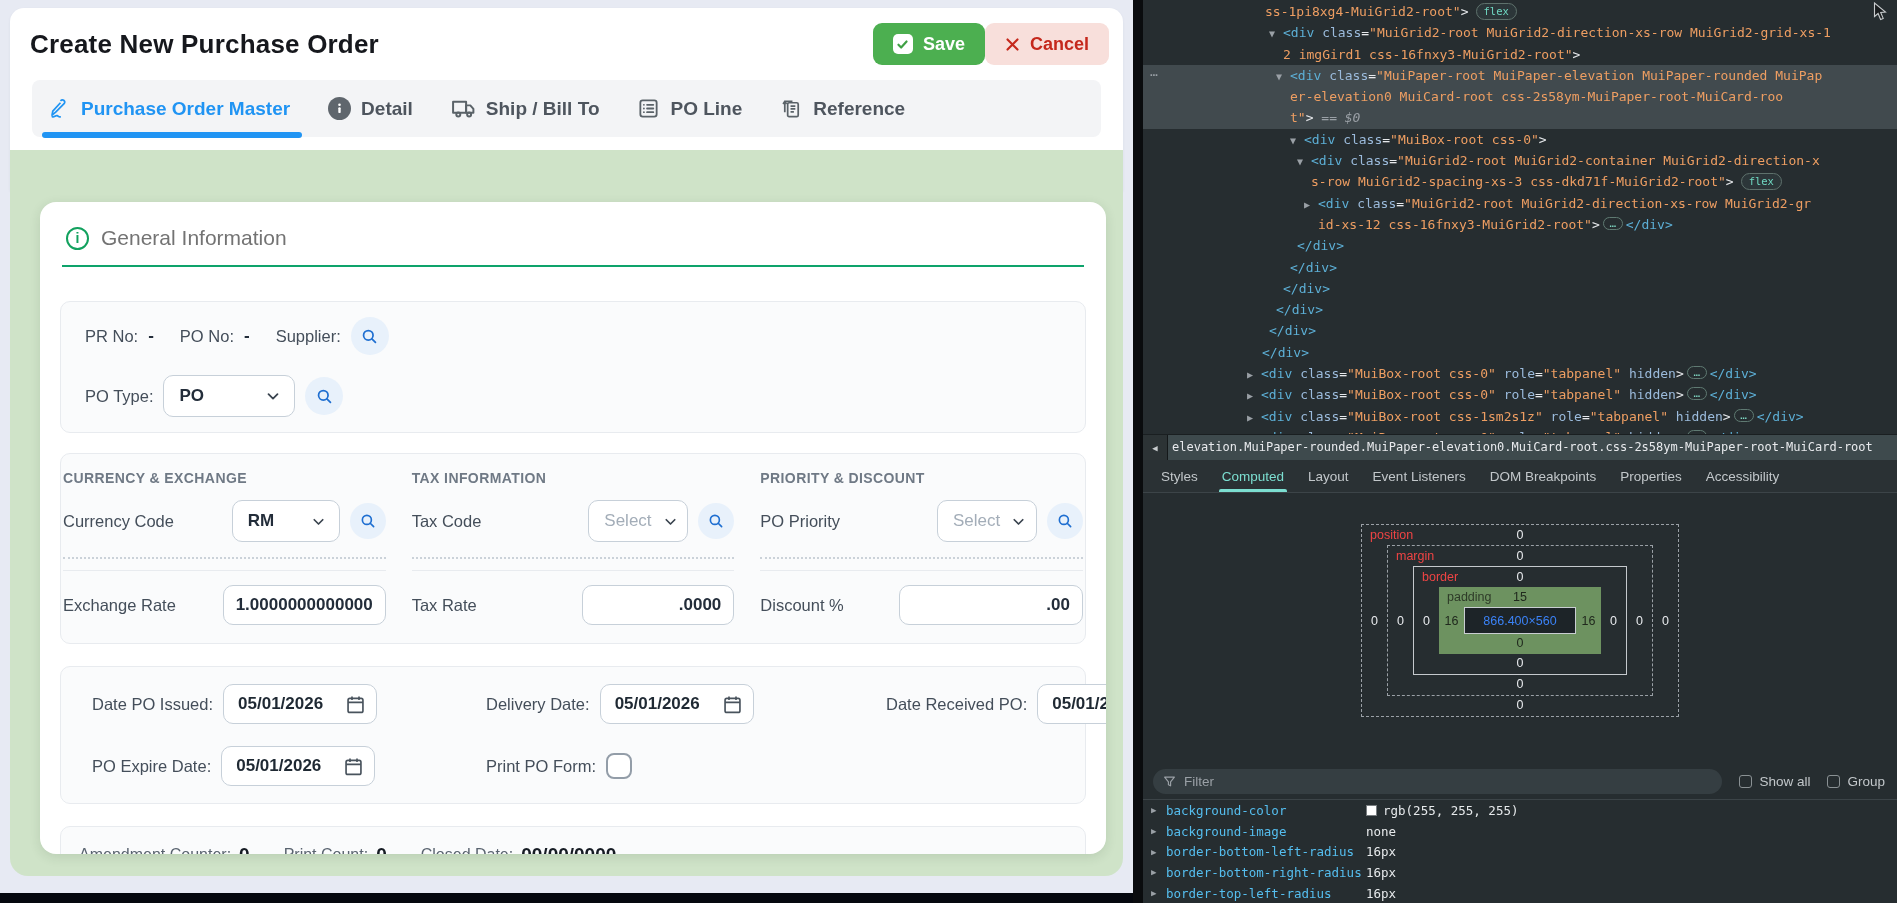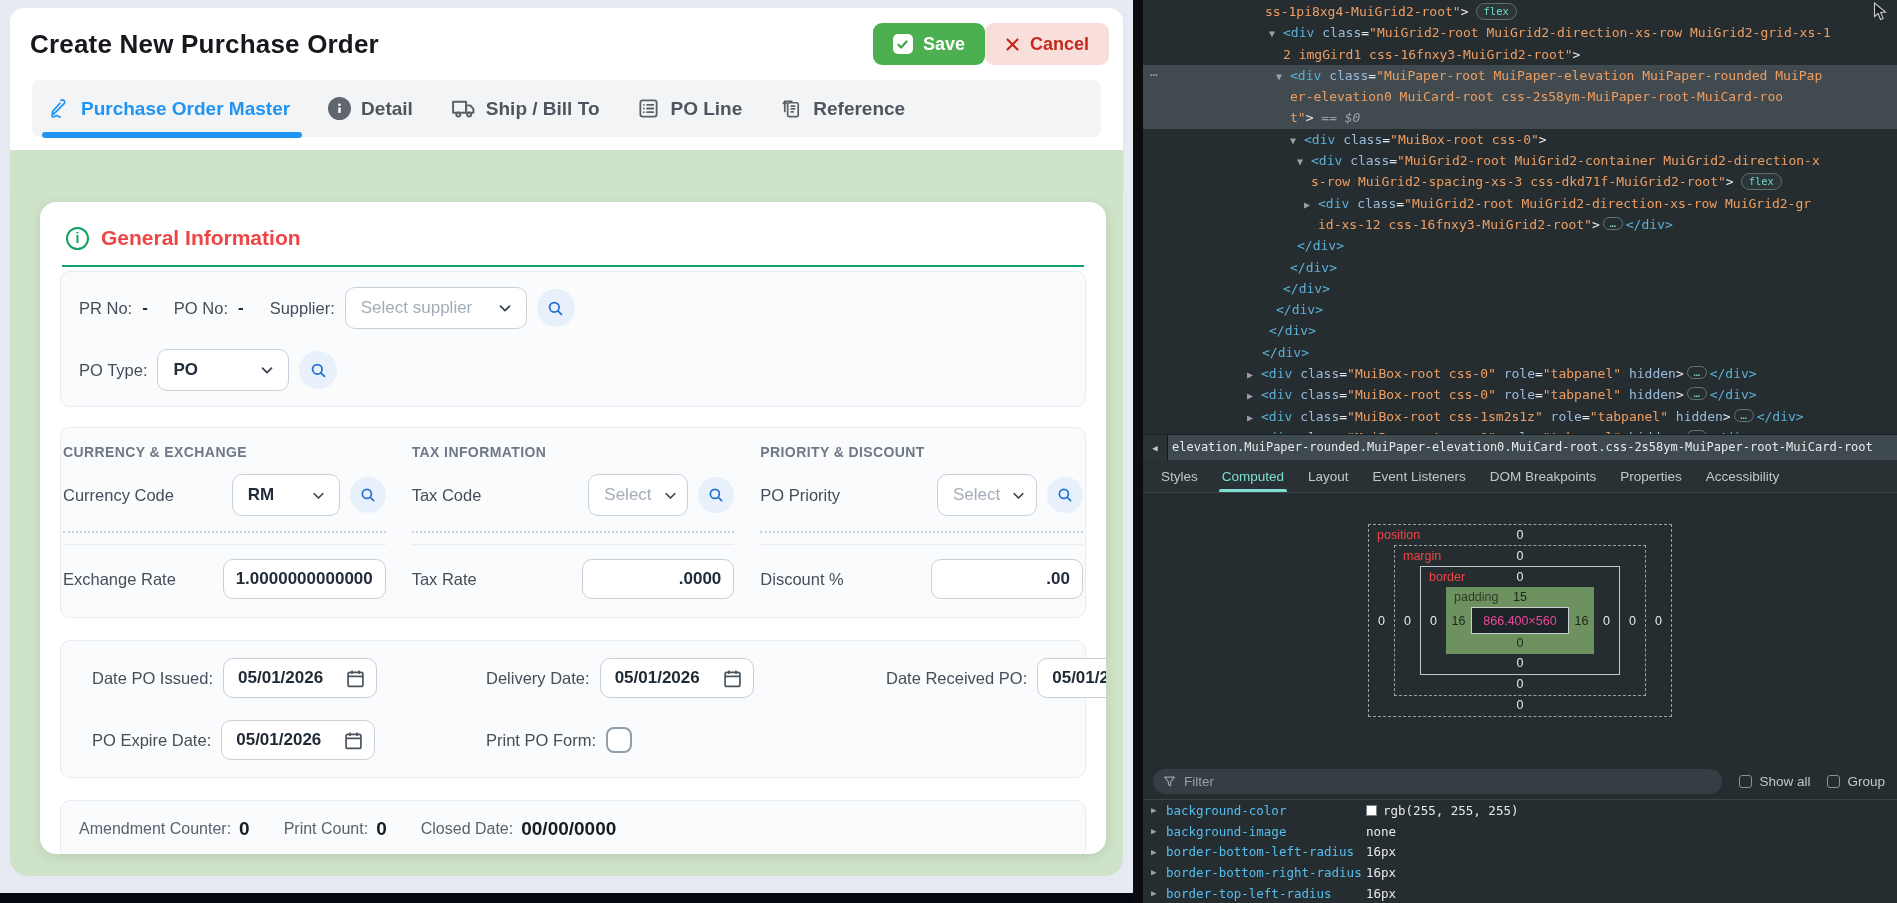--- a/index.html
+++ b/index.html
@@ -32,25 +32,25 @@
                 display:flex; align-items:center; justify-content:center; }
 
   .green-wrap { position:absolute; left:10px; top:150px; width:1113px; height:726px;
                 background:#CFE3C8; border-radius:0 0 18px 18px; }
   .form-card { position:absolute; left:30px; top:52px; width:1066px; height:652px; background:#fff;
                border-radius:16px; padding:14px 20px; box-shadow:0 3px 12px rgba(30,60,30,.12); overflow:hidden; }
 
   .gi-header { display:flex; align-items:center; gap:12px; margin:10px 6px 0; }
   .gi-icon { width:23px; height:23px; border:2px solid #12A15E; border-radius:50%; color:#12A15E;
              display:flex; align-items:center; justify-content:center; font-size:14px; font-weight:700; }
-  .gi-title { font-size:21px; font-weight:700; color:#ef4444; }
+  .gi-title { font-size:21px; font-weight:400; color:#737373; }
   .gi-divider { height:2px; background:#0EA36B; margin:15px 2px 0; }
 
   .sec { background:#FAFBFC; border:1px solid #E8EBEF; border-radius:10px; }
-  .sec1 { margin-top:4px; padding:15px 18px; }
+  .sec1 { margin-top:34px; padding:15px 24px; }
   .frow { display:flex; align-items:center; }
   .frow + .frow { margin-top:20px; }
   .grp { display:flex; align-items:center; gap:10px; margin-right:26px; }
   .fld-label { font-size:16.5px; color:#444E5A; white-space:nowrap; }
   .fld-dash { font-size:17px; font-weight:700; color:#232D3A; }
   .select { height:42px; border:1px solid #C7D0D9; border-radius:10px; background:#fff;
             display:flex; align-items:center; padding:0 12px 0 15px; gap:10px; cursor:pointer;
             font-size:17px; font-weight:700; color:#232D3A; }
   .select .chev { margin-left:auto; display:flex; }
   .placeholder { font-weight:400; color:#A3ADB8; }
@@ -127,21 +127,21 @@
   .bm-label { position:absolute; left:8px; top:3px; color:#ef4444; }
   .bm-topval { position:absolute; left:0; right:0; top:3px; text-align:center; }
   .bm-mid { display:flex; align-items:center; flex:1; }
   .bm-side { width:25px; text-align:center; flex:none; }
   .bm-bot { height:20px; text-align:center; padding-top:2px; }
   .bm-position, .bm-margin { border:1px dashed #9AA0A6; background:transparent; }
   .bm-border { border:1px solid #C5C9CD; }
   .bm-padding { background:#6D9260; }
   .bm-padding .bm-label { color:#2E3B28; }
   .bm-padding .bm-topval, .bm-padding .bm-side, .bm-padding .bm-bot { color:#20291D; }
-  .bm-content { width:98px; height:27px; background:#1D2428; border:1.5px solid #C9CED2; color:#ec4899;
+  .bm-content { width:112px; height:27px; background:#1D2428; border:1.5px solid #C9CED2; color:#3b82f6;
                 display:flex; align-items:center; justify-content:center; align-self:center; white-space:nowrap;text-align:center; }
 
   .filter-row { position:absolute; top:763px; left:0; right:0; height:37px; border-bottom:1px solid #3C4448;
                 display:flex; align-items:center; padding:0 12px 0 10px; gap:17px;
                 font-family:"Liberation Sans", sans-serif; }
   .filter-pill { flex:1; height:25px; border-radius:13px; background:#353E42; border:none; display:flex;
                  align-items:center; padding:0 10px; gap:8px; }
   .filter-pill input { flex:1; background:transparent; border:none; outline:none; color:#E8EAED;
                        font-size:13.5px; font-family:inherit; }
   .filter-pill input::placeholder { color:#9AA0A6; }
@@ -248,28 +248,20 @@
           <div class="grp">
             <span class="fld-label">PR No:</span>
             <span class="fld-dash">-</span>
           </div>
           <div class="grp">
             <span class="fld-label">PO No:</span>
             <span class="fld-dash">-</span>
           </div>
           <div class="grp" style="margin-right:14px;">
             <span class="fld-label">Supplier:</span>
-            <div class="select" style="width:182px;">
-              <span class="placeholder">Select supplier</span>
-              <span class="chev">
-                  <svg width="18" height="18" viewBox="0 0 24 24">
-                    <path d="M6 9.5l6 6 6-6" fill="none" stroke="#3A444F" stroke-width="2.4" stroke-linecap="round" stroke-linejoin="round"></path>
-                  </svg>
-                </span>
-            </div>
             <button class="search-btn">
               <svg width="19" height="19" viewBox="0 0 24 24">
                   <circle cx="10.5" cy="10.5" r="6" fill="none" stroke="#1F6FD1" stroke-width="2.2"></circle>
                   <path d="M15 15l4.5 4.5" stroke="#1F6FD1" stroke-width="2.2" stroke-linecap="round"></path>
                 </svg>
             </button>
           </div>
         </div>
         <div class="frow">
           <div class="grp">
@@ -361,21 +353,21 @@
               <svg width="18" height="18" viewBox="0 0 24 24">
                   <circle cx="10.5" cy="10.5" r="6" fill="none" stroke="#1F6FD1" stroke-width="2.2"></circle>
                   <path d="M15 15l4.5 4.5" stroke="#1F6FD1" stroke-width="2.2" stroke-linecap="round"></path>
                 </svg>
             </button>
           </div>
           <div class="dotted"></div>
           <div class="solidline"></div>
           <div class="col-row">
             <span class="fld-label">Discount %</span>
-            <div class="inp num-right" style="width:152px;">.00</div>
+            <div class="inp num-right" style="width:184px;">.00</div>
           </div>
         </div>
       </div>
 
       <div class="sec sec3">
         <div class="dates-row">
           <div class="dcell">
             <span class="fld-label">Date PO Issued:</span>
             <div class="date-box">
               <span>05/01/2026</span>

